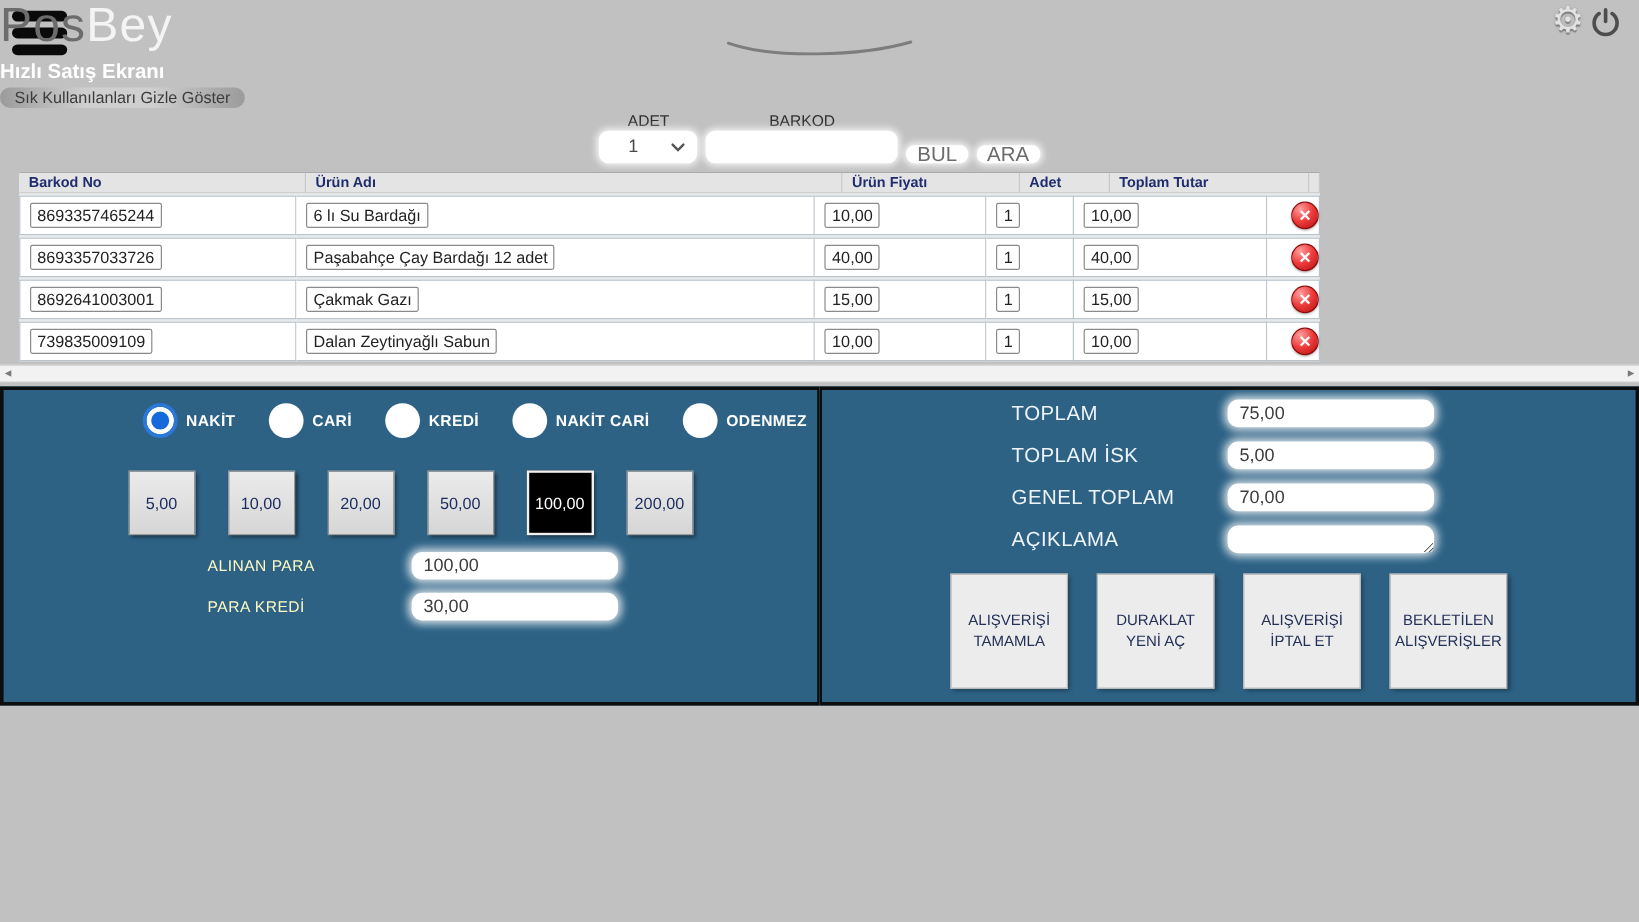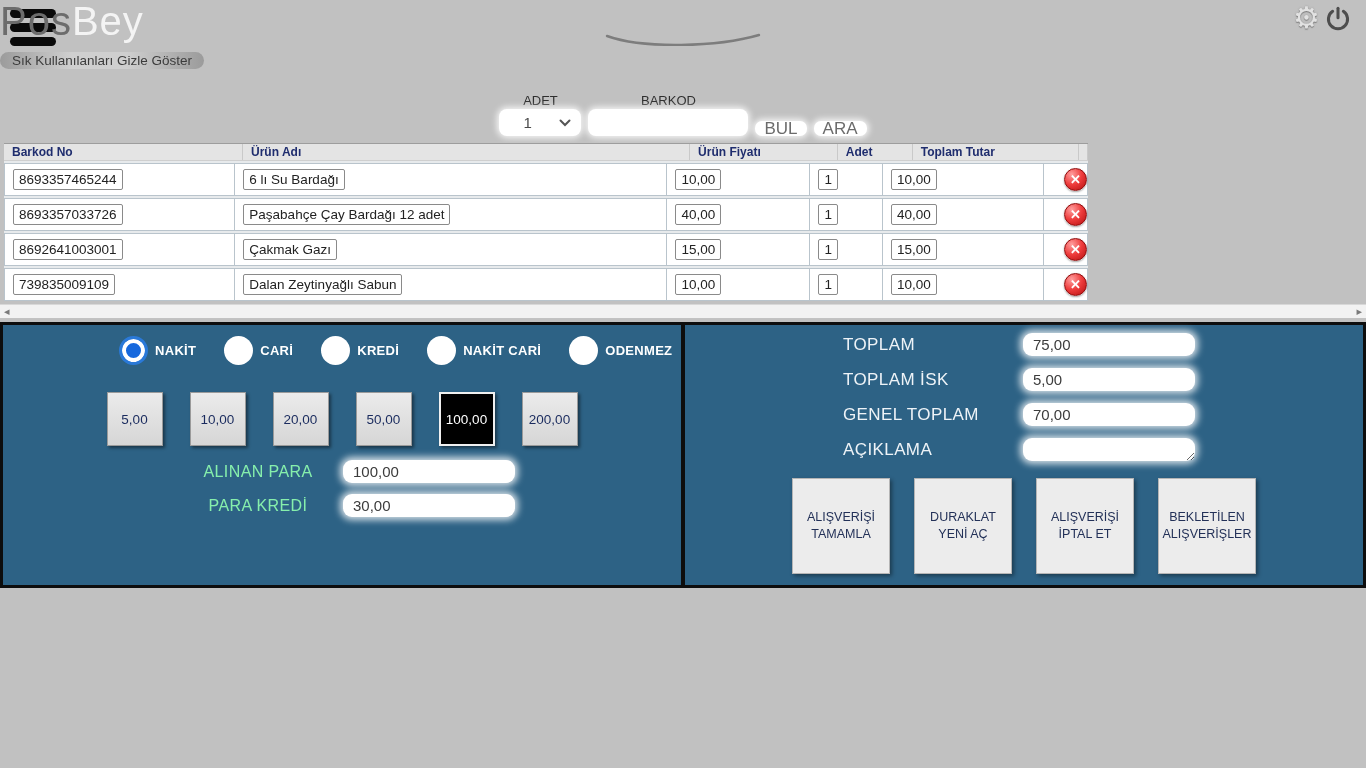--- a/index.html
+++ b/index.html
@@ -34,21 +34,21 @@
   .soft { background:#ffffff; border:none; border-radius:8px; box-shadow:0 0 6px 2px rgba(255,255,255,0.85); }
   .qty-select { width:82px; height:27px; display:flex; align-items:center; justify-content:space-between;
                 padding:0 10px 0 24px; cursor:pointer; }
   .qty-select .val { font-size:15px; color:#4a4a4a; }
   .barcode-input { width:160px; height:27px; padding:0 8px; font-size:14px; color:#333;
                    font-family:"Liberation Sans", sans-serif; outline:none; }
   .mini-btn { height:15px; padding:0 9px; font-size:17px; color:#6b6b6b; display:flex; align-items:center;
               cursor:pointer; border-radius:7px; }
 
   
-  .grid { position:absolute; top:143px; left:4px; width:1084px; background:#e7eaec; }
+  .grid { position:absolute; top:143px; left:16px; width:1084px; background:#e7eaec; }
   .grid-head { display:flex; height:18px; background:#e4e4e4; border-top:1px solid #9d9d9d; border-bottom:1px solid #cfcfcf; }
   .grid-head .hcell { font-size:12px; font-weight:bold; color:#1f2d6e; padding:1px 0 0 8px;
                       border-right:1px solid #c9c9c9; overflow:hidden; white-space:nowrap; }
   .grid-row { display:flex; height:33px; margin-top:2px; }
   .grid-row .cell { background:#ffffff; border:1px solid #b9c4cc; border-left:none; display:flex; align-items:center; padding-left:8px;text-align:right; }
   .grid-row .cell:first-child { border-left:1px solid #b9c4cc; }
   .c1 { width:281px; } .c2 { width:527px; } .c3 { width:173px; } .c4 { width:87px; } .c5 { width:195px; } .c6 { flex:1; }
   .value-box { display:inline-block; background:#fff; border:1px solid #8a8a8a; border-radius:2px;
                padding:2px 5px; font-size:13.5px; color:#222; white-space:nowrap; min-width:14px; }
   .delete-btn { width:23px; height:23px; border-radius:50%; margin-left:12px; position:relative; cursor:pointer;
@@ -74,21 +74,21 @@
   .method-label { color:#ffffff; font-size:13px; font-weight:600; letter-spacing:0.3px; white-space:nowrap; }
 
   .denoms { display:flex; justify-content:center; gap:27px; margin-top:27px; }
   .denom-btn { width:56px; height:54px; background:linear-gradient(#ebebeb,#d6d6d6); border:1px solid #9a9a9a;
                box-shadow:2px 2px 3px rgba(0,0,0,0.45); display:flex; align-items:center; justify-content:center;
                font-size:13.5px; color:#1a2b5e; cursor:pointer; }
   .denom-btn.selected { background:#000000; color:#ffffff; border:2px solid #f0f0f0; }
 
   .cash-row { display:flex; align-items:center; margin:14px 0 0 170px; }
   .cash-row.second { margin-top:11px; }
-  .cash-label { width:170px; color:#86efac; font-size:16px; letter-spacing:0.4px;text-align:center; }
+  .cash-label { width:170px; color:#fef9c3; font-size:13px; letter-spacing:0.4px; }
   .glow-input { width:172px; height:23px; background:#fff; border:none; border-radius:9px; padding:0 10px;
                 font-size:15px; color:#3c3c3c; box-shadow:0 0 7px 3px rgba(255,255,255,0.8);
                 font-family:"Liberation Sans", sans-serif; outline:none; }
 
   .sum-rows { margin-top:8px; }
   .sum-row { display:flex; align-items:center; margin:0 0 12px 158px; }
   .sum-label { width:180px; color:#eef3f7; font-size:17px; letter-spacing:0.4px; }
   .glow-area { width:172px; height:23px; background:#fff; border:none; border-radius:9px; padding:2px 10px;
                font-size:14px; color:#3c3c3c; box-shadow:0 0 7px 3px rgba(255,255,255,0.8);
                font-family:"Liberation Sans", sans-serif; outline:none; resize:both; overflow:auto; }
@@ -115,20 +115,21 @@
       <path d="M12 2.8 V 11"></path>
       <path d="M7.4 5.4 a 8.2 8.2 0 1 0 9.2 0"></path>
     </svg>
   </div>
 
   <div class="brand">
     <div class="logo"><span class="p1">Pos</span><span class="p2">Bey</span></div>
     <svg class="swoosh" width="160" height="16" viewBox="0 0 160 16" fill="none">
       <path d="M4,3 C 40,16 115,14 156,2" stroke="#7d7d7d" stroke-width="2.4" stroke-linecap="round"></path>
     </svg>
+    <div class="screen-title">Hızlı Satış Ekranı</div>
     <div><span class="fav-toggle">Sık Kullanılanları Gizle Göster</span></div>
   </div>
 
   <div class="search-row">
     <div class="field-col">
       <span class="field-label">ADET</span>
       <div class="soft qty-select">
         <span class="val">1</span>
         <svg width="12" height="8" viewBox="0 0 12 8" fill="none" stroke="#555" stroke-width="2" stroke-linecap="round">
             <path d="M1.5,1.5 L6,6 L10.5,1.5"></path>

